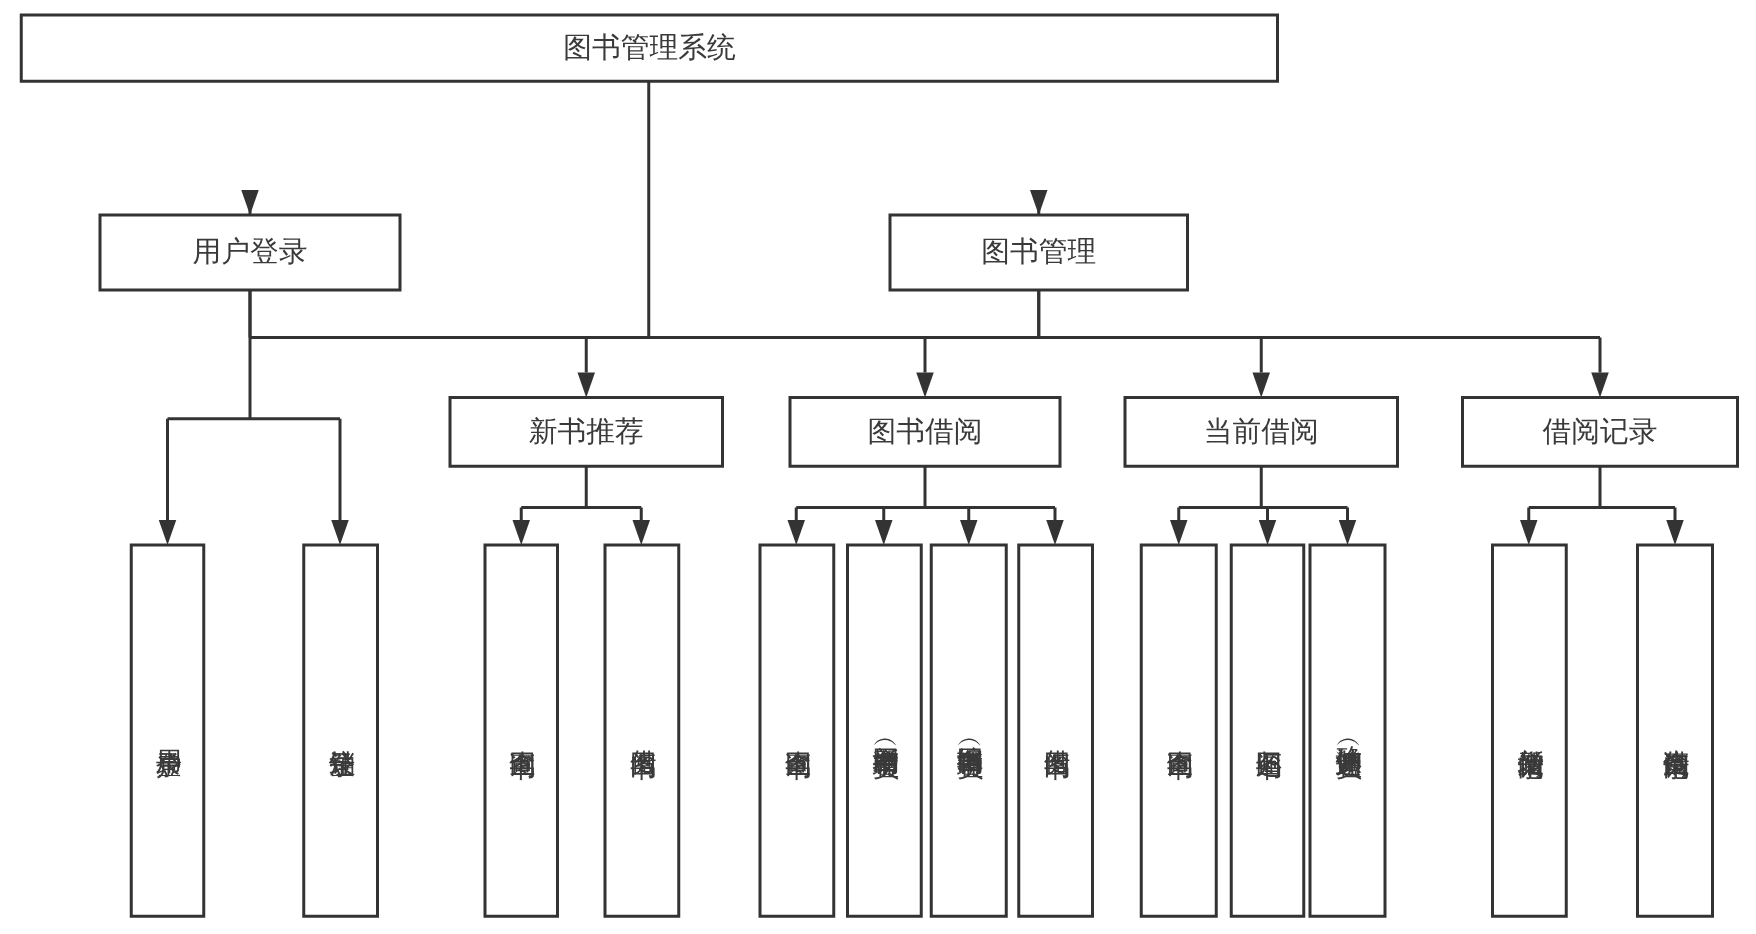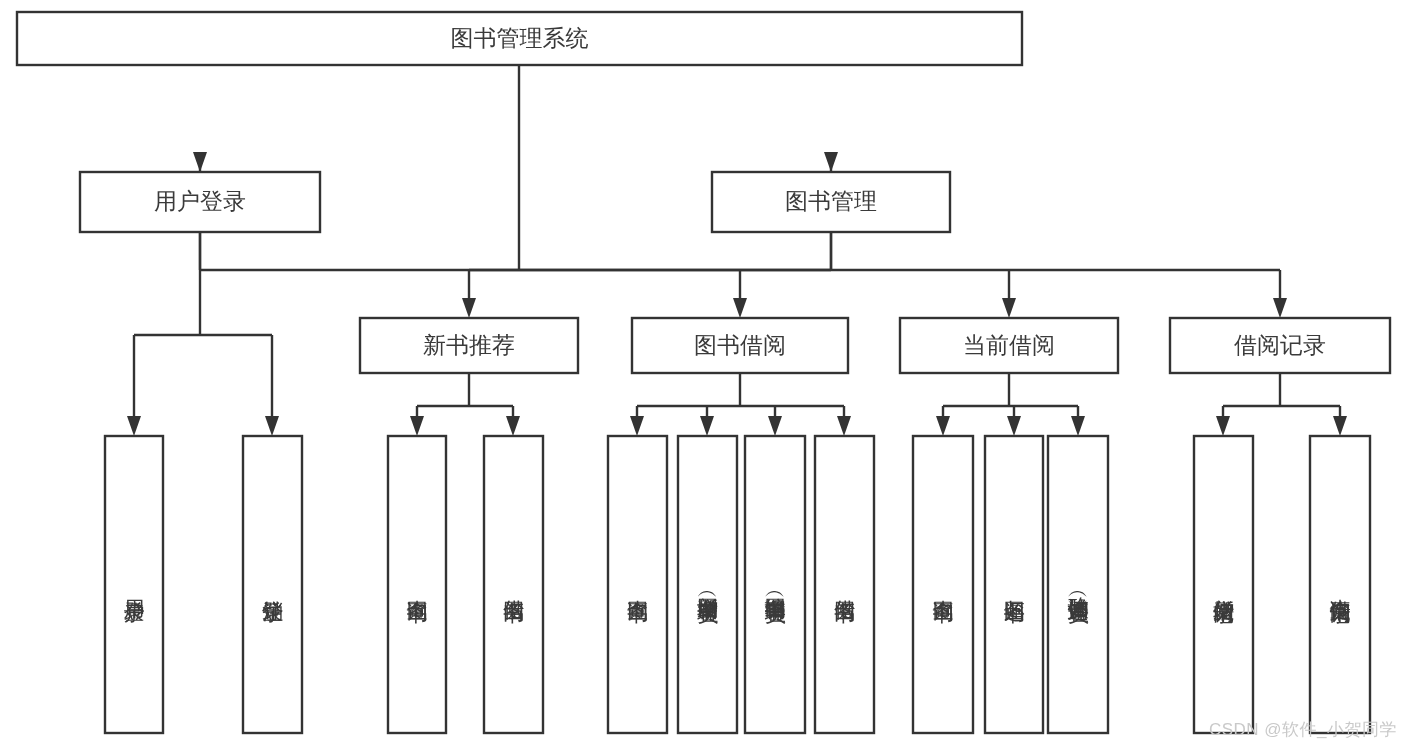--- a/index.html
+++ b/index.html
@@ -174,14 +174,13 @@
       <div class="vlabel" style="left: 608px; top: 436px; width: 59px; height: 297px;">查询图书</div>
       <div class="vlabel" style="left: 678px; top: 436px; width: 59px; height: 297px;">新增图书（管理员）</div>
       <div class="vlabel" style="left: 745px; top: 436px; width: 60px; height: 297px;">编辑图书（管理员）</div>
       <div class="vlabel" style="left: 815px; top: 436px; width: 59px; height: 297px;">借阅图书</div>
       <div class="vlabel" style="left: 913px; top: 436px; width: 60px; height: 297px;">查询图书</div>
       <div class="vlabel" style="left: 985px; top: 436px; width: 58px; height: 297px;">归还图书</div>
       <div class="vlabel" style="left: 1048px; top: 436px; width: 60px; height: 297px;">确认归还（管理员）</div>
       <div class="vlabel" style="left: 1194px; top: 436px; width: 59px; height: 297px;">新增借阅记录</div>
       <div class="vlabel" style="left: 1310px; top: 436px; width: 60px; height: 297px;">查询借阅记录</div>
     </div>
-  <div class="watermark">CSDN @软件_小贺同学</div>
 </div>
 
 </body></html>

